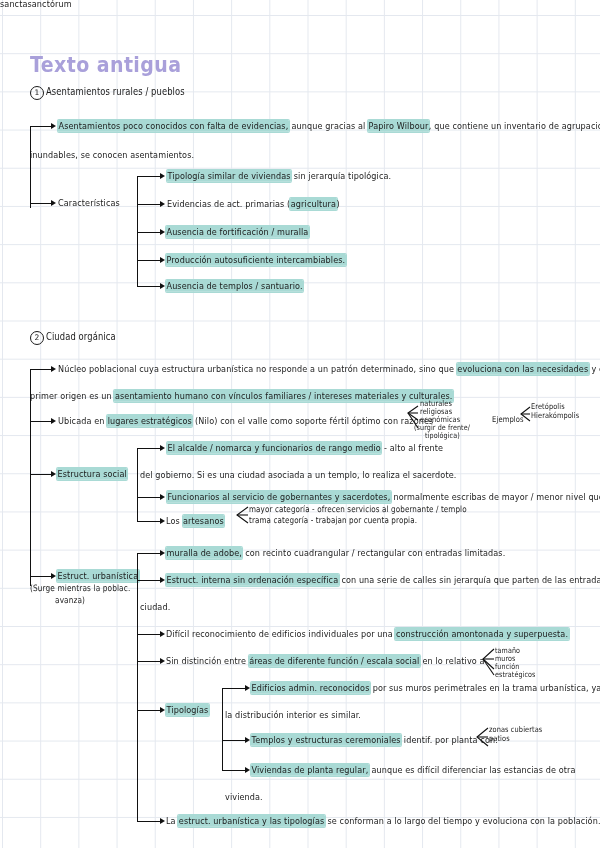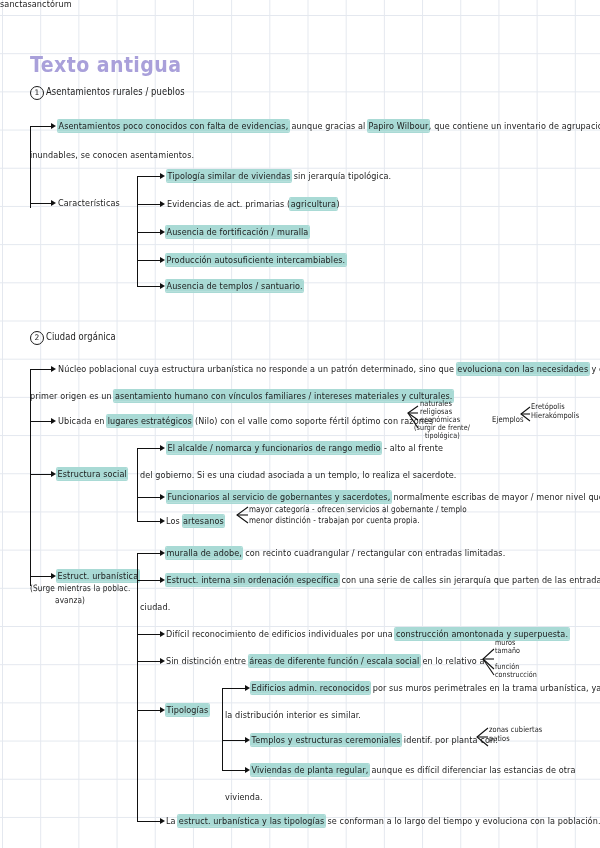--- a/index.html
+++ b/index.html
@@ -179,21 +179,21 @@
 
   <div class="ln lnh" style="left:137px; top:521px; width:24px;"></div>
   <div class="arrow" style="left:160px; top:518px;"></div>
   <div class="t" style="left:166px; top:517px;"><span>Los </span><span class="hl">artesanos</span></div>
 
   <svg class="brace" style="left:235px; top:506px; width:14px; height:22px;">
     <path d="M13,1 L2,9 L13,17"></path>
     <path d="M2,9 L13,9"></path>
   </svg>
   <div class="t" style="left:249px; top:506px; font-size:7.2px;">mayor categoría - ofrecen servicios al gobernante / templo</div>
-  <div class="t" style="left:249px; top:517px; font-size:7.2px;">menor distinción - trabajan por cuenta propia.</div>
+  <div class="t" style="left:249px; top:517px; font-size:7.2px;">trama categoría - trabajan por cuenta propia.</div>
 
   <div class="ln lnh" style="left:30px; top:576px; width:22px;"></div>
   <div class="arrow" style="left:51px; top:573px;"></div>
   <div class="t" style="left:57px; top:572px;"><span class="hl">Estruct. urbanística</span></div>
   <div class="t" style="left:30px; top:585px; font-size:7.4px;">(Surge mientras la poblac.</div>
   <div class="t" style="left:55px; top:597px; font-size:7.4px;">avanza)</div>
 
   <div class="ln lnv" style="left:137px; top:553px; height:268px;"></div>
 
   <div class="ln lnh" style="left:137px; top:553px; width:24px;"></div>
@@ -212,23 +212,23 @@
   <div class="ln lnh" style="left:137px; top:661px; width:24px;"></div>
   <div class="arrow" style="left:160px; top:658px;"></div>
   <div class="t" style="left:166px; top:657px;"><span>Sin distinción entre </span><span class="hl">áreas de diferente función / escala social</span><span> en lo relativo a</span></div>
 
   <svg class="brace" style="left:481px; top:648px; width:14px; height:32px;">
     <path d="M13,1 L2,11 L13,21"></path>
     <path d="M2,11 L13,11"></path>
     <path d="M2,11 L13,27"></path>
   </svg>
   <div class="t" style="left:495px; top:648px; font-size:6.4px;">tamaño</div>
-  <div class="t" style="left:495px; top:640px; font-size:6.4px;">muros</div>
+  <div class="t" style="left:495px; top:656px; font-size:6.4px;">muros</div>
   <div class="t" style="left:495px; top:664px; font-size:6.4px;">función</div>
-  <div class="t" style="left:495px; top:672px; font-size:6.4px;">construcción</div>
+  <div class="t" style="left:495px; top:672px; font-size:6.4px;">estratégicos</div>
 
   <div class="ln lnh" style="left:137px; top:710px; width:24px;"></div>
   <div class="arrow" style="left:160px; top:707px;"></div>
   <div class="t" style="left:166px; top:706px;"><span class="hl">Tipologías</span></div>
 
   <div class="ln lnv" style="left:222px; top:688px; height:82px;"></div>
 
   <div class="ln lnh" style="left:222px; top:688px; width:24px;"></div>
   <div class="arrow" style="left:245px; top:685px;"></div>
   <div class="t" style="left:251px; top:684px;"><span class="hl">Edificios admin. reconocidos</span><span> por sus muros perimetrales en la trama urbanística, ya que</span></div>

